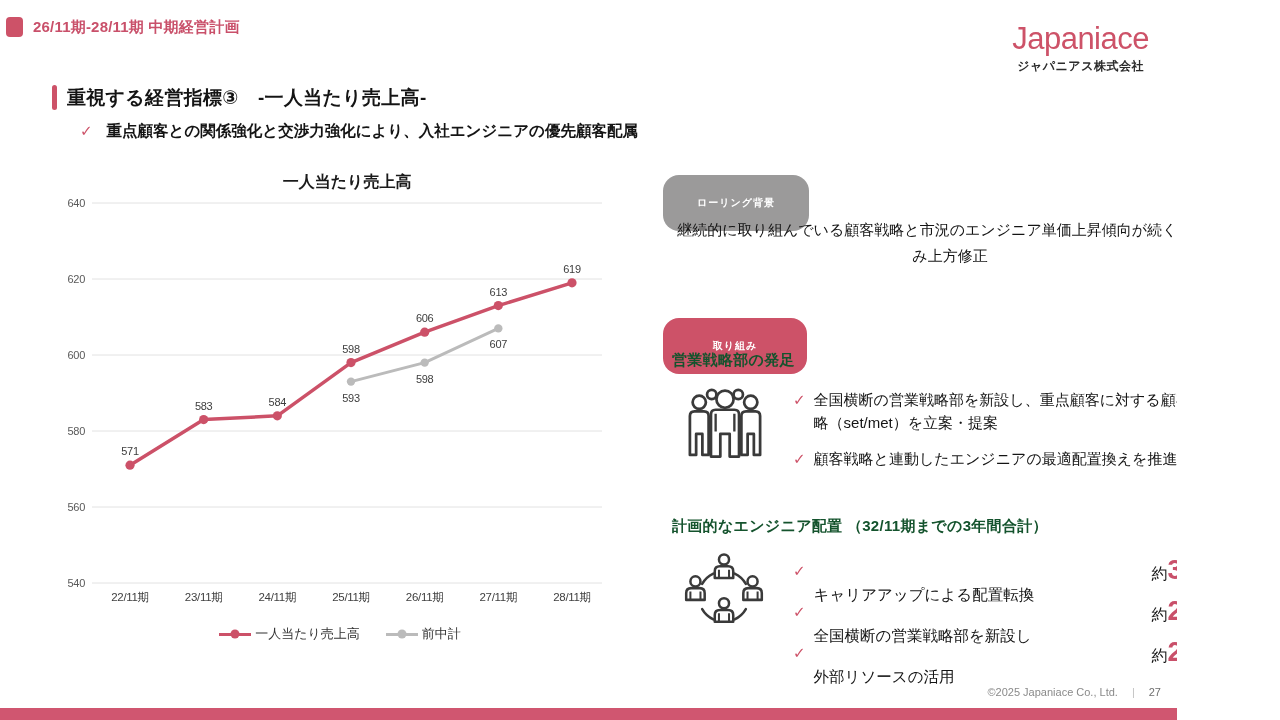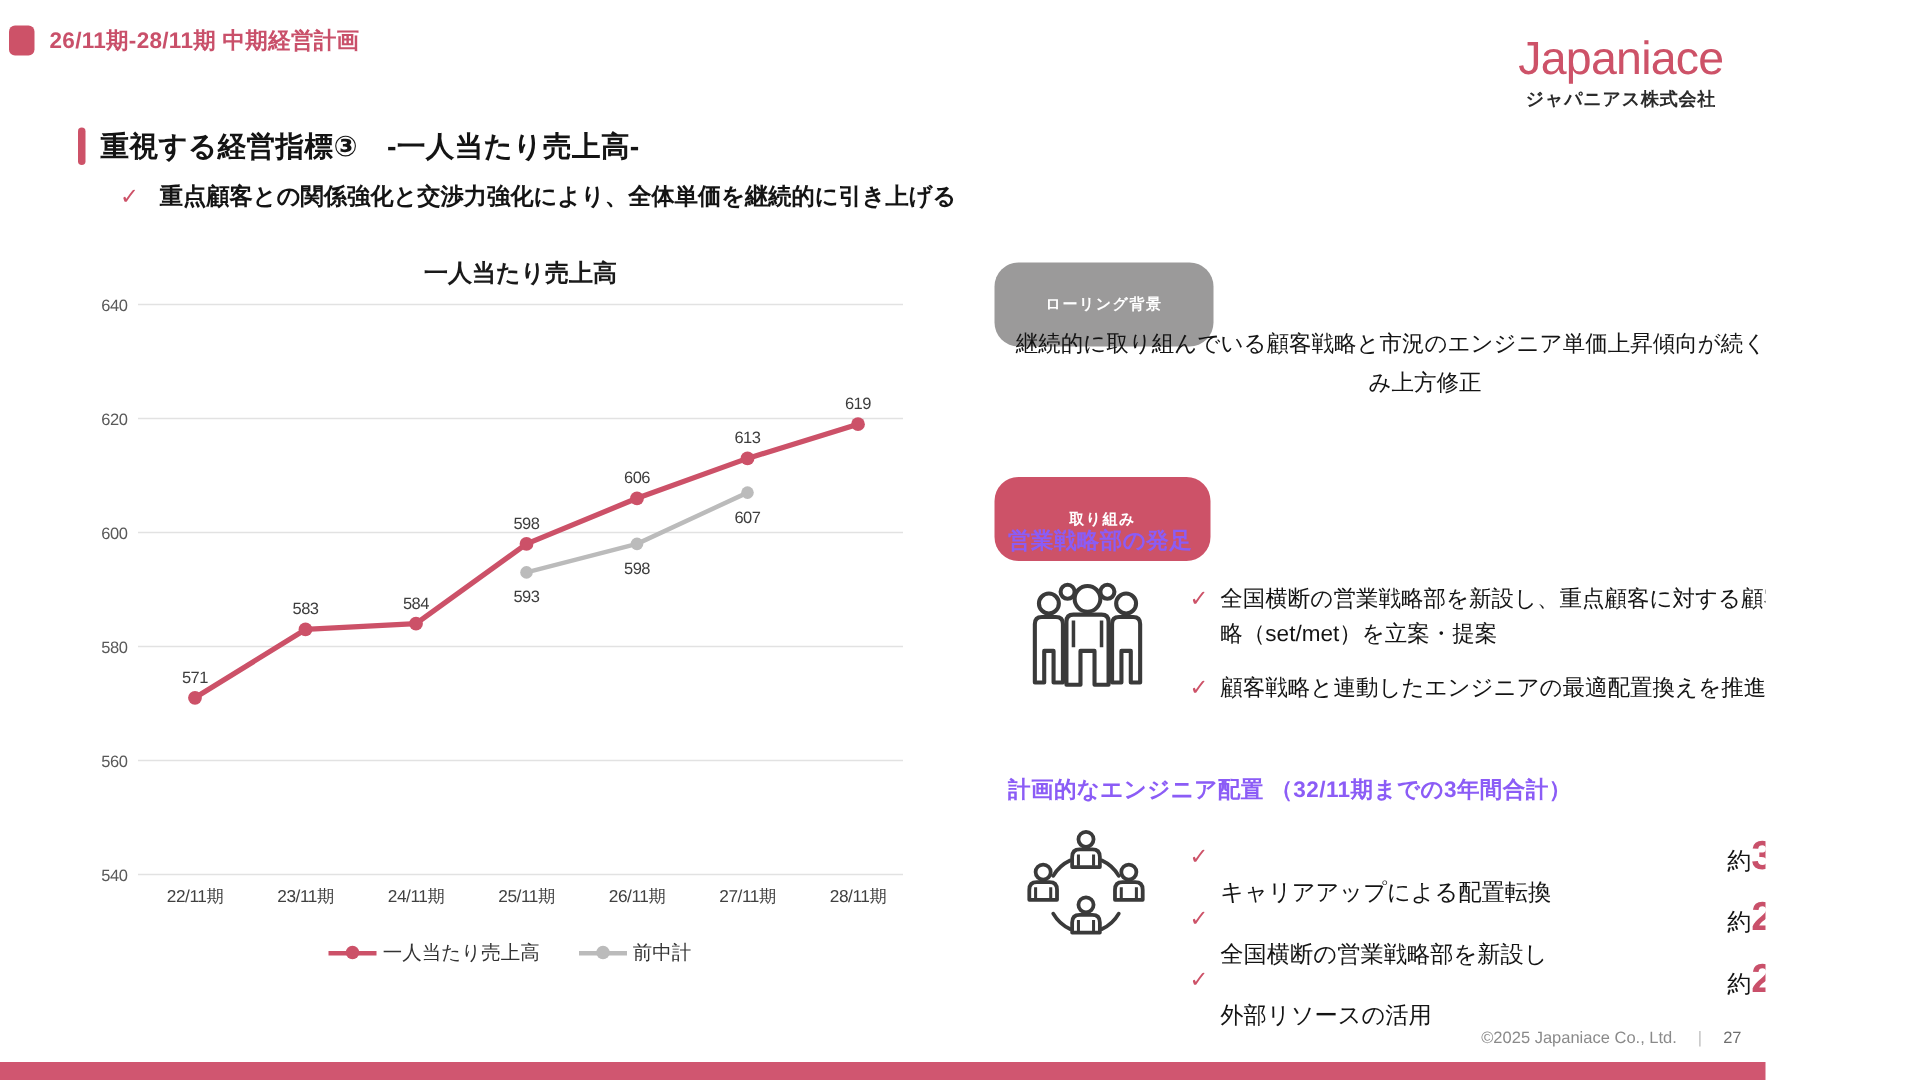--- a/index.html
+++ b/index.html
@@ -27,21 +27,21 @@
   .swatch .dot{position:absolute;left:50%;top:50%;transform:translate(-50%,-50%);width:9px;height:9px;border-radius:50%;}
   .legend-label{font-size:13px;color:#333333;}
 
   
   .badge{position:absolute;color:#ffffff;font-size:10px;font-weight:bold;text-align:center;
          border-radius:16px;padding:21px 0;letter-spacing:1px;}
   .badge-gray{left:663px;top:175px;width:146px;background:#9b9a9a;}
   .badge-pink{left:663px;top:318px;width:144px;background:#cd5268;}
   .bg-text{position:absolute;left:676px;top:217px;width:548px;font-size:15px;line-height:1.75;color:#141414;text-align:center;}
 
-  .sec-heading{position:absolute;font-size:15px;font-weight:bold;color:#8b5cf6;letter-spacing:0.3px;}
+  .sec-heading{position:absolute;font-size:15px;font-weight:bold;color:#14532d;letter-spacing:0.3px;}
   .sec1-heading{left:672px;top:351px;}
   .sec2-heading{left:672px;top:517px;}
 
   .icon1{position:absolute;left:686px;top:384px;width:78px;height:78px;}
   .icon2{position:absolute;left:682px;top:548px;width:84px;height:92px;}
 
   .bullets{position:absolute;left:793px;top:388px;width:436px;}
   .bullet{display:flex;font-size:15px;font-weight:500;color:#141414;line-height:1.55;margin-bottom:12px;}
   .bullet .chk{color:#cd5268;margin-right:8px;flex:0 0 auto;}
 
@@ -69,21 +69,21 @@
   <span class="hdr-square"></span>
   <span class="hdr-title">26/11期-28/11期 中期経営計画</span>
   <div class="logo-block">
     <div class="logo">Japaniace</div>
     <div class="logo-sub">ジャパニアス株式会社</div>
   </div>
 
   <span class="sec-bar"></span>
   <div class="sec-title">重視する経営指標③　-一人当たり売上高-</div>
   <div class="summary">
-    <span class="chk">✓</span><span>重点顧客との関係強化と交渉力強化により、全体単価を継続的に引き上げる</span>
+    <span class="chk">✓</span><span>重点顧客との関係強化と交渉力強化により、入社エンジニアの優先顧客配属</span>
   </div>
 
   <div class="chart">
     <svg id="chart-svg" width="560" height="450" viewBox="0 0 560 450">
         <text x="287" y="22" text-anchor="middle" font-size="16" font-weight="bold" fill="#1a1a1a">一人当たり売上高</text>
         <line x1="32" y1="418" x2="542" y2="418" stroke="#e2e2e2" stroke-width="1"></line>
         <text x="25" y="422" text-anchor="end" font-size="11" fill="#595959" style="letter-spacing:-0.3px">540</text>
         <line x1="32" y1="342" x2="542" y2="342" stroke="#e2e2e2" stroke-width="1"></line>
         <text x="25" y="346" text-anchor="end" font-size="11" fill="#595959" style="letter-spacing:-0.3px">560</text>
         <line x1="32" y1="266" x2="542" y2="266" stroke="#e2e2e2" stroke-width="1"></line>

